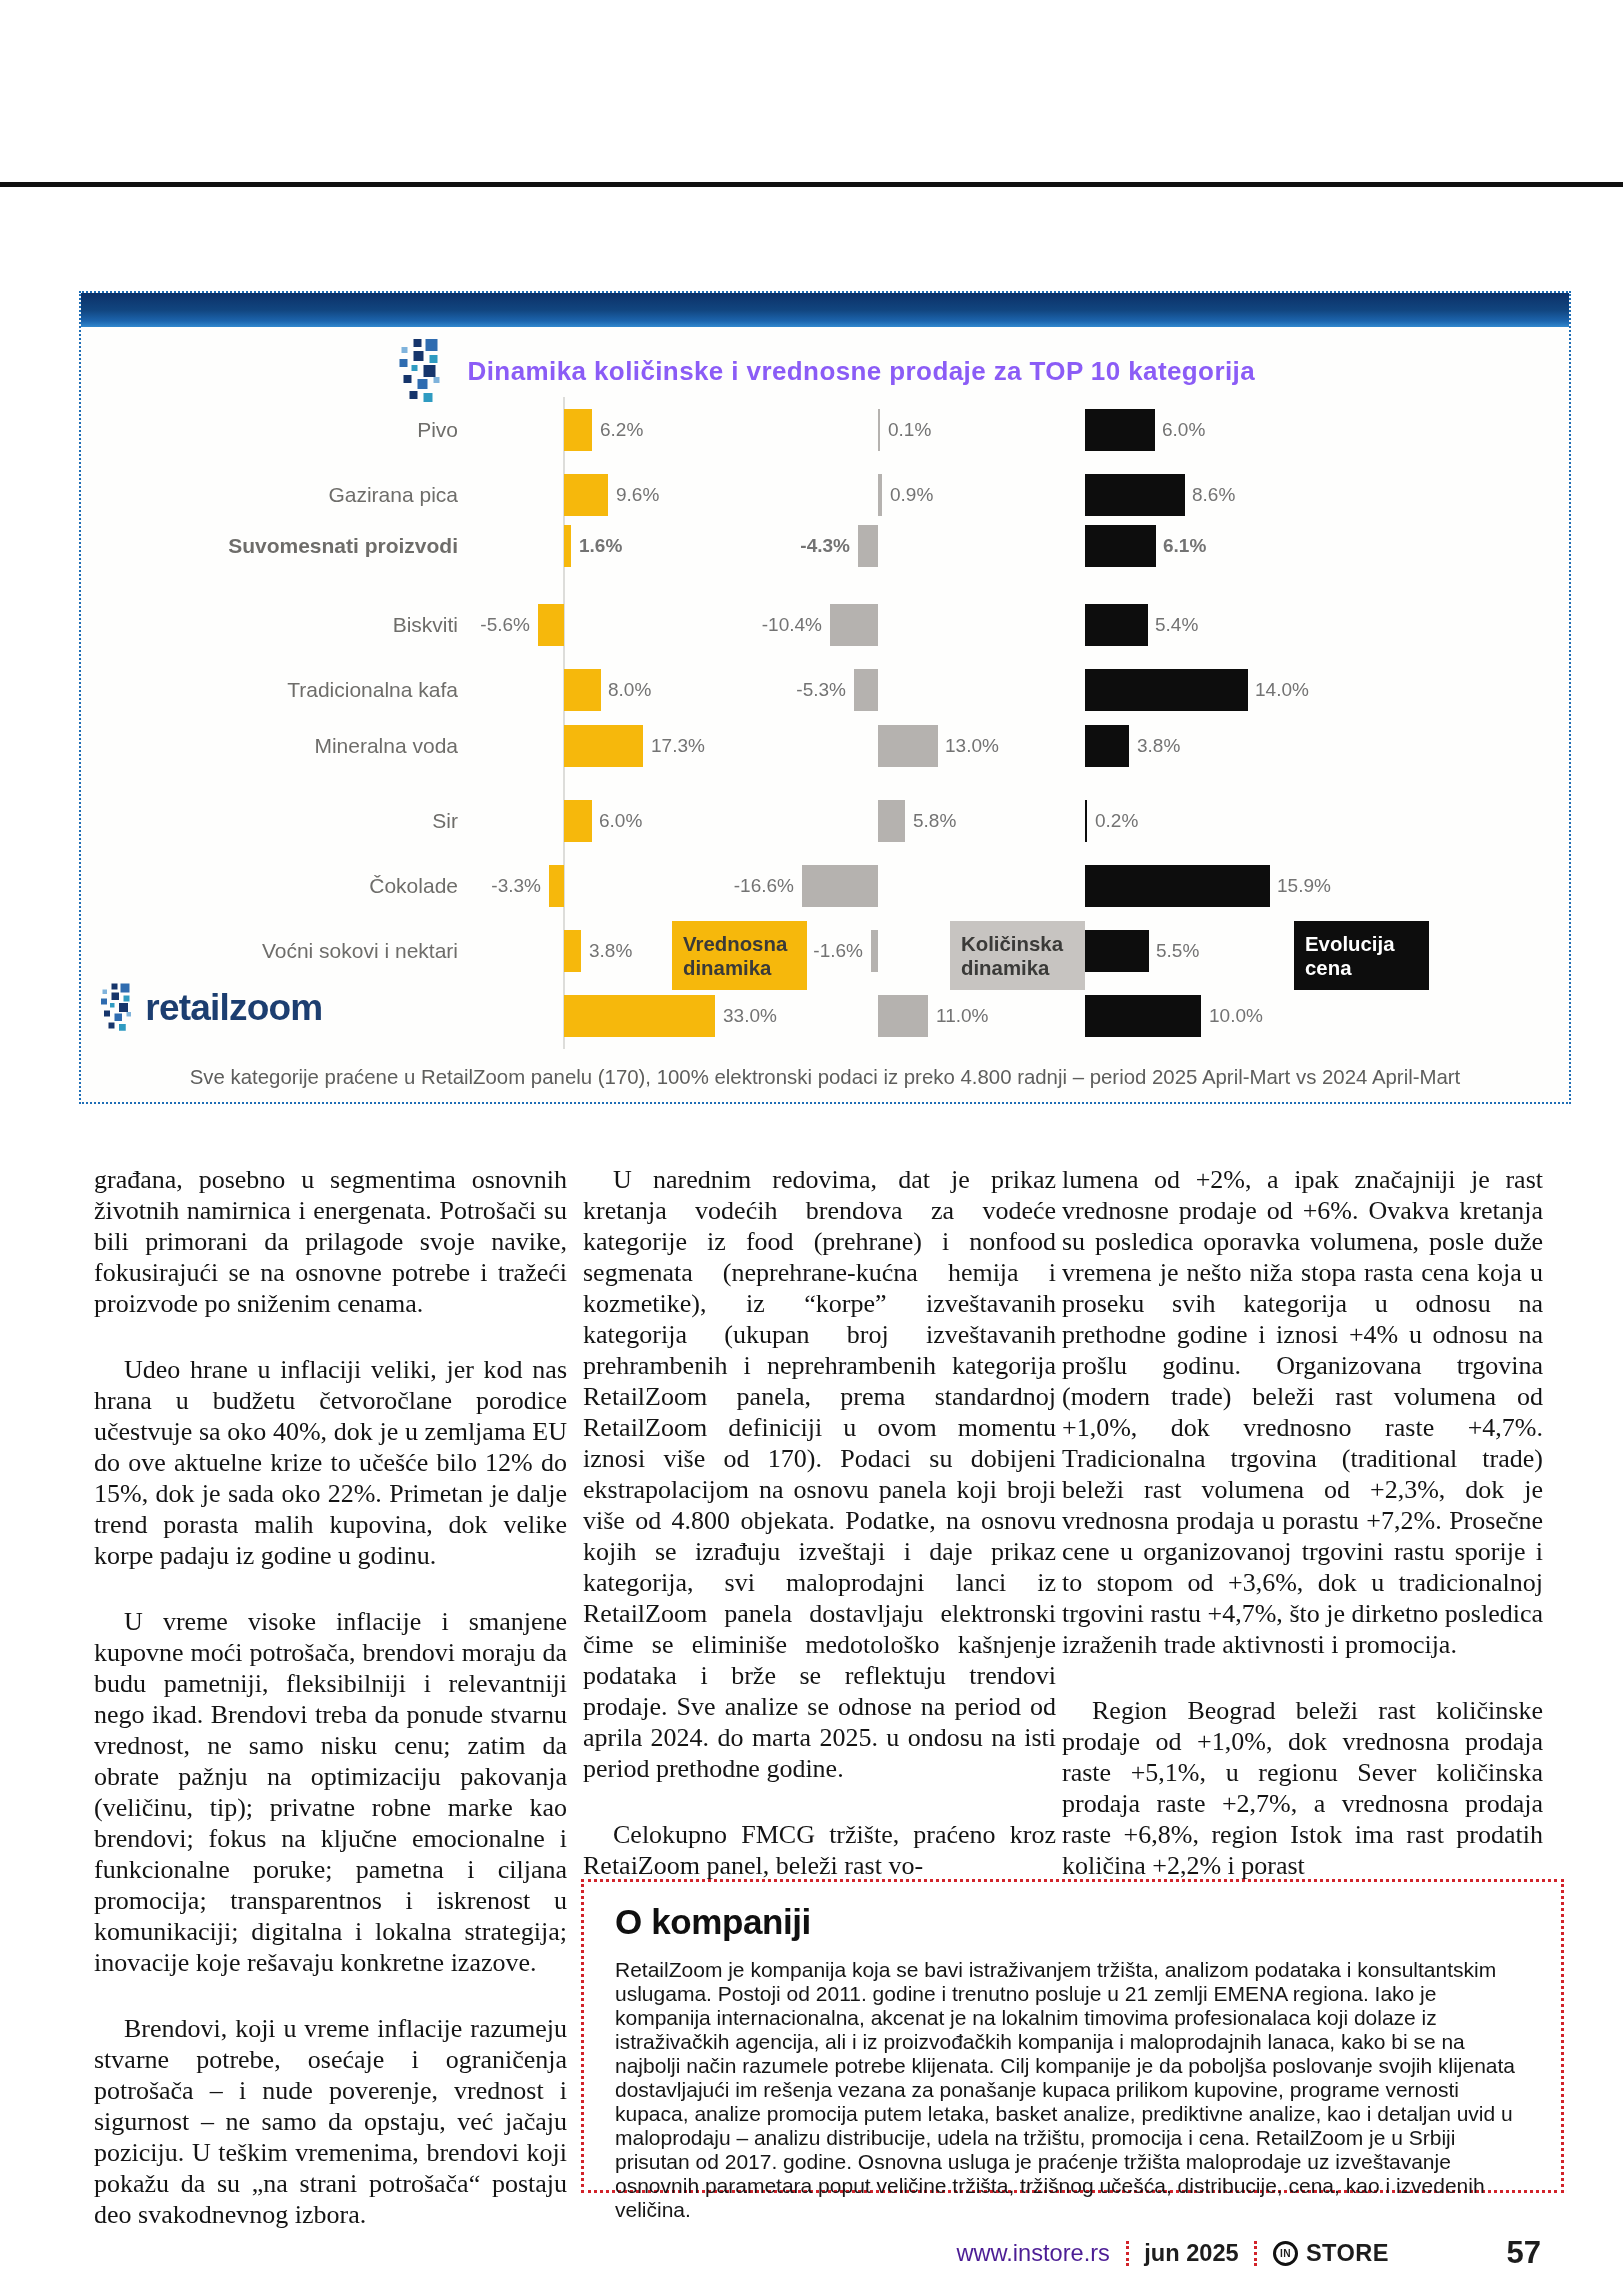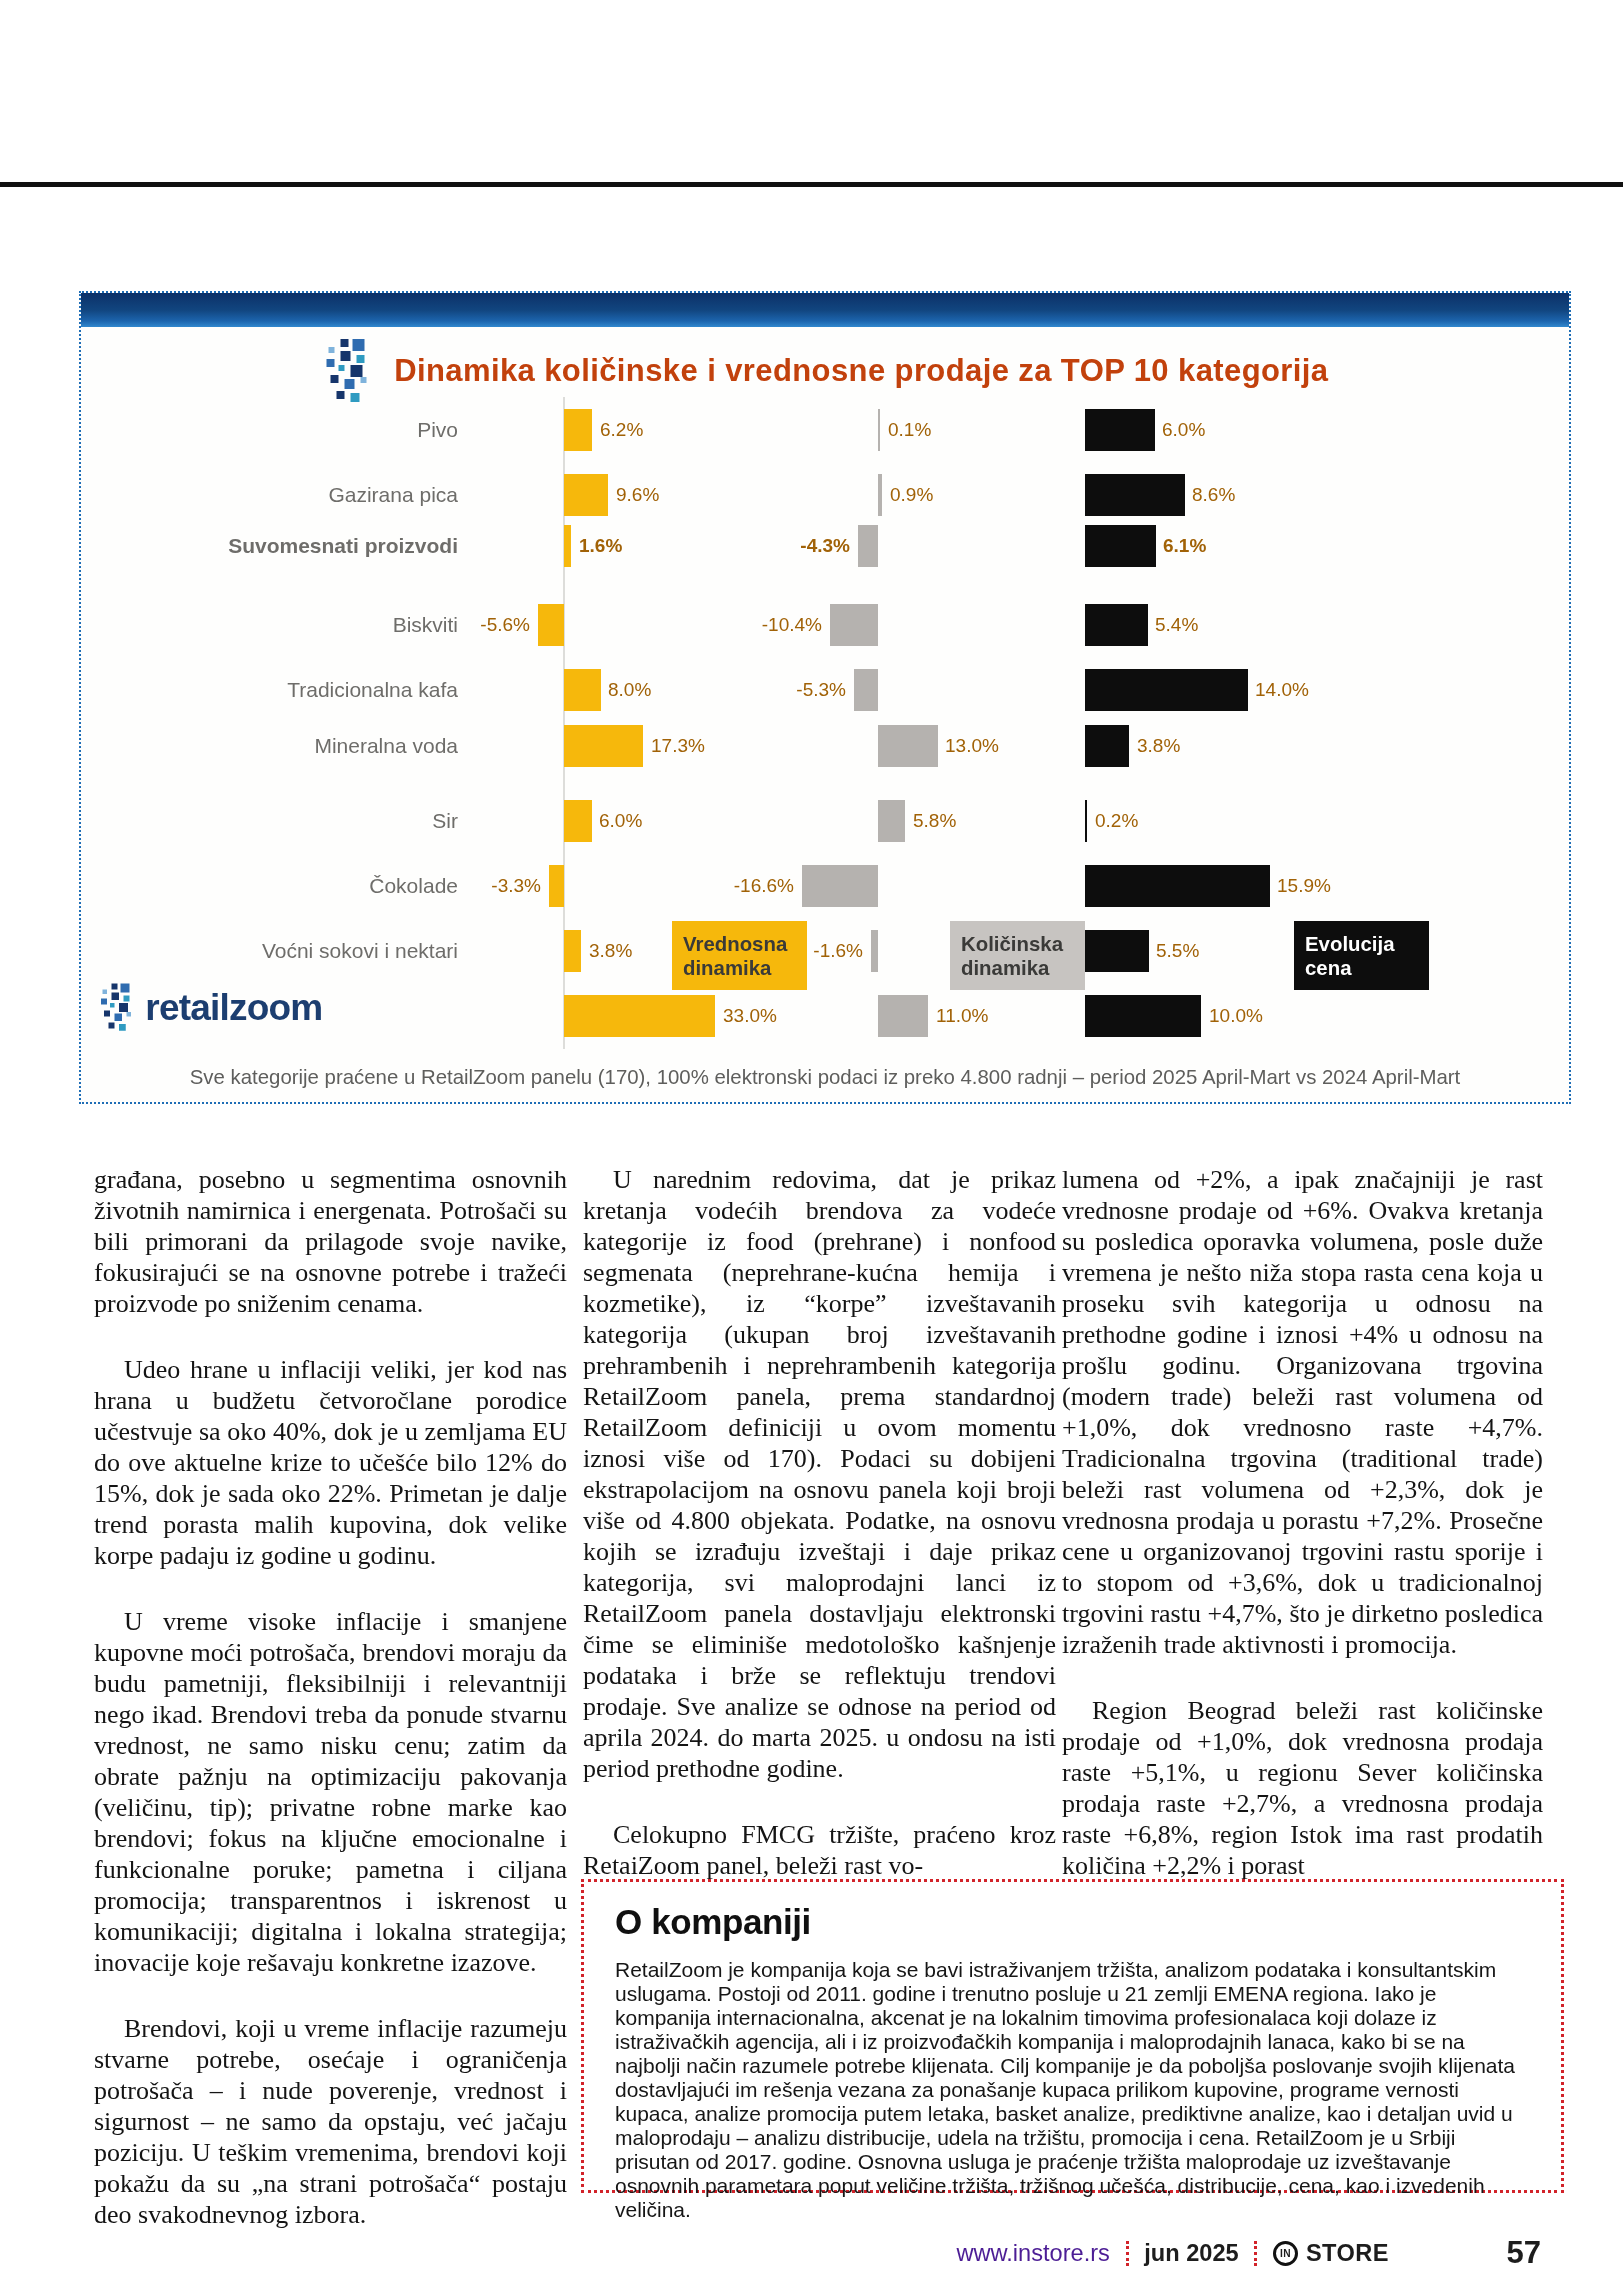--- a/index.html
+++ b/index.html
@@ -7,28 +7,28 @@
         font-family:"Liberation Sans",sans-serif;}
   .top-rule{position:absolute;top:182px;left:0;width:1623px;height:4.7px;background:#101010;}
 
   
   .chart-box{position:absolute;left:79px;top:291px;width:1492px;height:813px;
              border:2.4px dotted #1e6db6;background:#fefefd;box-sizing:border-box;}
   .chart-header-bar{position:absolute;top:0;left:0;right:0;height:34px;
              background:linear-gradient(180deg,#0c3168 0%,#11457f 50%,#1c64ad 82%,#3188ce 100%);}
   .chart-title-row{position:absolute;top:46px;left:0;right:0;display:flex;align-items:center;
              justify-content:center;gap:23.6px;}
-  .chart-title{font-size:31px;font-weight:600;color:#c2410c;letter-spacing:0.4px;}
+  .chart-title{font-size:26px;font-weight:600;color:#8b5cf6;letter-spacing:0.4px;}
   .chart-rows{position:absolute;left:0;top:0;width:1487px;height:100%;}
   .chart-row{position:absolute;left:0;width:100%;height:65px;}
   .cat-label{position:absolute;left:0;top:0;width:377px;height:65px;display:flex;
              align-items:center;justify-content:flex-end;font-size:21px;color:#6e6d6a;}
   .bar{position:absolute;top:11.8px;height:42px;}
   .bar-label{position:absolute;top:0;height:65px;display:flex;align-items:center;
-             font-size:19px;color:#a16207;white-space:nowrap;}
+             font-size:19px;color:#737373;white-space:nowrap;}
   .axis-line{position:absolute;left:482px;top:104px;width:1.6px;height:652px;background:#ddddda;}
   .legend{position:absolute;top:628px;width:135px;min-height:69px;display:flex;align-items:center;
           padding:4.7px 11px;box-sizing:border-box;font-size:20.4px;font-weight:bold;
           color:#3a3a38;line-height:24px;}
   #legend-value{left:591px;background:#F6B80C;}
   #legend-volume{left:869px;background:#c7c4c1;}
   #legend-price{left:1213px;background:#0d0d0d;color:#ffffff;}
   .rz-logo{position:absolute;left:17.3px;top:690px;display:flex;align-items:center;gap:11px;}
   .rz-text{font-size:37px;font-weight:bold;color:#1c3e70;letter-spacing:-0.8px;}
   .chart-caption{position:absolute;bottom:12.6px;left:0;right:0;text-align:center;

